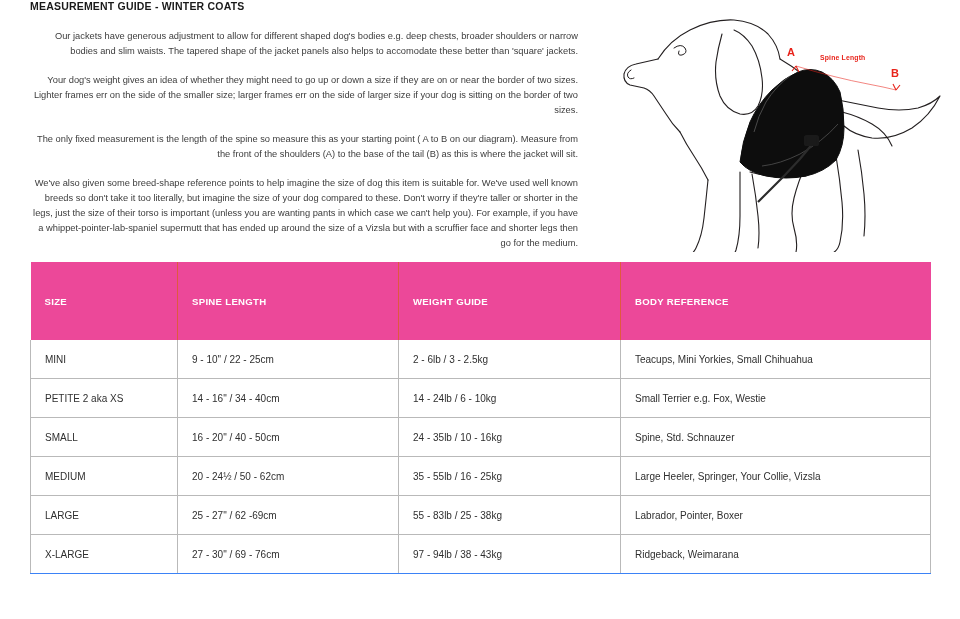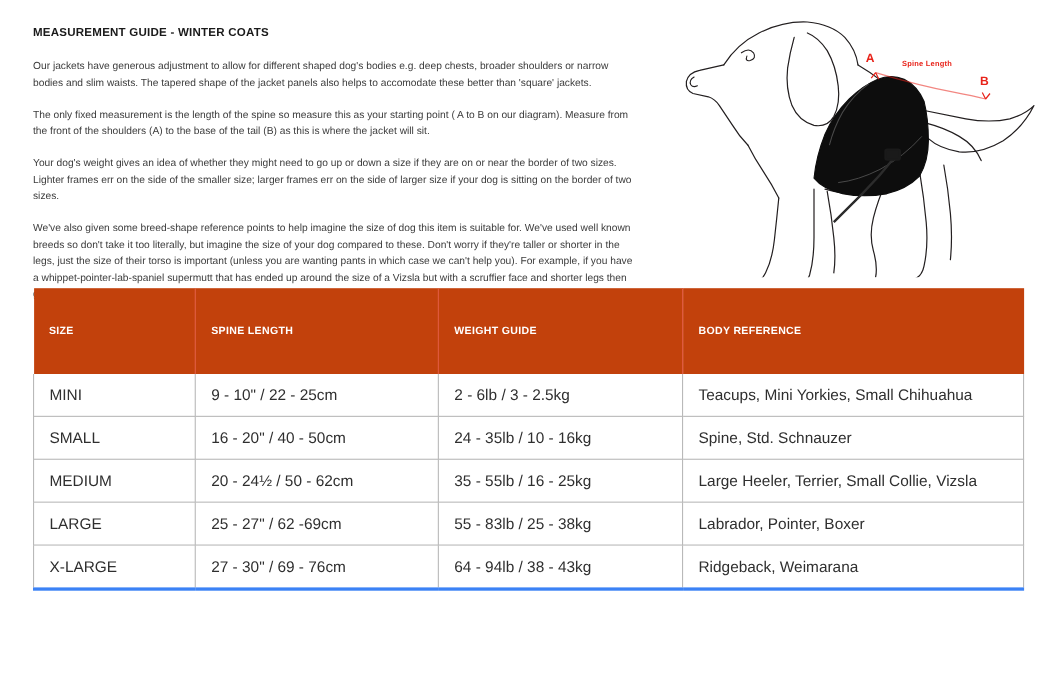--- a/index.html
+++ b/index.html
@@ -20,39 +20,39 @@
   #top-section {
     position: absolute;
     left: 0; top: 0;
     width: 960px;
     height: 250px;
   }
 
   #text-column {
     position: absolute;
     left: 30px;
-    top: 24px;
+    top: 0;
     width: 548px;
   }
 
   #guide-title {
     font-size: 10.5px;
     font-weight: bold;
     letter-spacing: 0.2px;
     color: #1a1a1a;
     margin: 0 0 16px 0;
     line-height: 1.2;
   }
 
   .body-paragraph {
     font-size: 9.3px;
     line-height: 1.62;
     color: #3c3c3c;
     margin: 0 0 14px 0;
-    text-align: left;
+    text-align: right;
   }
   .body-paragraph:last-child { margin-bottom: 13px; }
 
   
   #dog-diagram {
     position: absolute;
     left: 600px;
     top: 4px;
     width: 360px;
     height: 248px;
@@ -80,60 +80,60 @@
     table-layout: fixed;
   }
   table#size-table th,
   table#size-table td {
     text-align: left;
     vertical-align: middle;
     padding: 0 0 0 14px;
     font-weight: normal;
   }
   table#size-table thead th {
-    background: #c2410c;
+    background: #ec4899;
     color: #ffffff;
     font-weight: bold;
     font-size: 9.6px;
     letter-spacing: 0.3px;
     height: 78px;
     border-right: 1px solid #e0593f;
   }
   table#size-table thead th:last-child { border-right: none; }
 
   table#size-table tbody td {
-    font-size: 14px;
+    font-size: 10px;
     color: #2f2f2f;
     height: 38px;
     border-bottom: 1px solid #b9b9b9;
     border-right: 1px solid #b9b9b9;
     background: #ffffff;
   }
   table#size-table tbody td:first-child {
     border-left: 1px solid #b9b9b9;
   }
   table#size-table tbody tr:last-child td {
-    border-bottom: 3px solid #3b82f6;
+    border-bottom: 1px solid #3b82f6;
   }
 
   col.col-size  { width: 147px; }
   col.col-spine { width: 221px; }
   col.col-weight{ width: 222px; }
   col.col-body  { width: 310px; }
 </style>
 </head>
 <body>
 
 <div id="top-section">
 
   <div id="text-column">
     <h1 id="guide-title">MEASUREMENT GUIDE - WINTER COATS</h1>
     <p class="body-paragraph">Our jackets have generous adjustment to allow for different shaped dog's bodies e.g. deep chests, broader shoulders or narrow bodies and slim waists. The tapered shape of the jacket panels also helps to accomodate these better than 'square' jackets.</p>
+    <p class="body-paragraph">Your dog's weight gives an idea of whether they might need to go up or down a size if they are on or near the border of two sizes. Lighter frames err on the side of the smaller size; larger frames err on the side of larger size if your dog is sitting on the border of two sizes.</p>
     <p class="body-paragraph">The only fixed measurement is the length of the spine so measure this as your starting point ( A to B on our diagram). Measure from the front of the shoulders (A) to the base of the tail (B) as this is where the jacket will sit.</p>
-    <p class="body-paragraph">Your dog's weight gives an idea of whether they might need to go up or down a size if they are on or near the border of two sizes. Lighter frames err on the side of the smaller size; larger frames err on the side of larger size if your dog is sitting on the border of two sizes.</p>
     <p class="body-paragraph">We've also given some breed-shape reference points to help imagine the size of dog this item is suitable for. We've used well known breeds so don't take it too literally, but imagine the size of your dog compared to these. Don't worry if they're taller or shorter in the legs, just the size of their torso is important (unless you are wanting pants in which case we can't help you). For example, if you have a whippet-pointer-lab-spaniel supermutt that has ended up around the size of a Vizsla but with a scruffier face and shorter legs then go for the medium.</p>
   </div>
 
   <div id="dog-diagram">
     <svg width="360" height="248" viewBox="0 0 360 248" xmlns="http://www.w3.org/2000/svg">
       <g fill="none" stroke="#231f20" stroke-width="1.1" stroke-linejoin="round" stroke-linecap="round">
 
         <path d="M58 55 L36 60 Q26 62 24 70 Q23 78 30 81 L44 84
                  Q50 86 54 92 L66 110 Q72 120 80 128"></path>
         <path d="M58 55 Q70 36 90 26 Q112 15 134 16 Q156 18 168 30
@@ -218,38 +218,44 @@
       </tr>
     </thead>
     <tbody>
       <tr>
         <td>MINI</td>
         <td>9 - 10"  / 22 - 25cm</td>
         <td>2 - 6lb / 3 - 2.5kg</td>
         <td>Teacups, Mini Yorkies, Small Chihuahua</td>
       </tr>
       <tr>
+        <td>PETITE 2 aka XS</td>
+        <td>14 - 16" / 34 - 40cm</td>
+        <td>14 - 24lb / 6 - 10kg</td>
+        <td>Small Terrier e.g. Fox, Westie</td>
+      </tr>
+      <tr>
         <td>SMALL</td>
         <td>16 - 20" / 40 - 50cm</td>
         <td>24 - 35lb / 10 - 16kg</td>
         <td>Spine, Std. Schnauzer</td>
       </tr>
       <tr>
         <td>MEDIUM</td>
         <td>20 - 24½ / 50 - 62cm</td>
         <td>35 - 55lb / 16 - 25kg</td>
-        <td>Large Heeler, Terrier, Small Collie, Vizsla</td>
+        <td>Large Heeler, Springer, Your Collie, Vizsla</td>
       </tr>
       <tr>
         <td>LARGE</td>
         <td>25 - 27" / 62 -69cm</td>
         <td>55 - 83lb / 25 - 38kg</td>
         <td>Labrador, Pointer, Boxer</td>
       </tr>
       <tr>
         <td>X-LARGE</td>
         <td>27 - 30" / 69 - 76cm</td>
-        <td>64 - 94lb / 38 - 43kg</td>
+        <td>97 - 94lb / 38 - 43kg</td>
         <td>Ridgeback, Weimarana</td>
       </tr>
     </tbody>
   </table>
 </div>
 
 </body></html>

